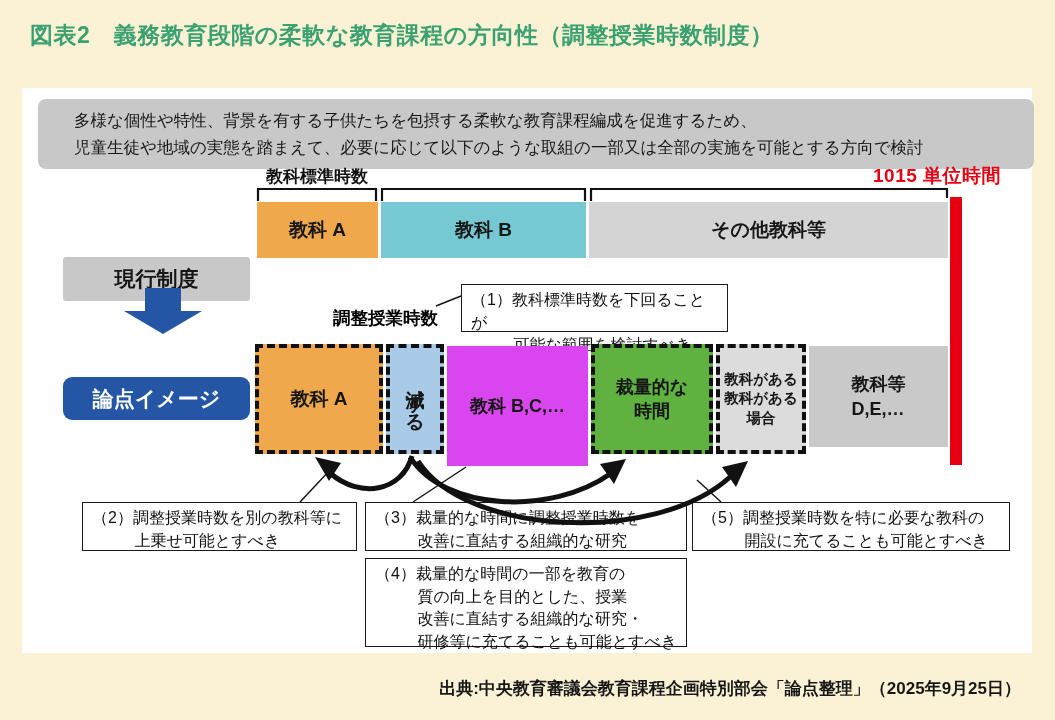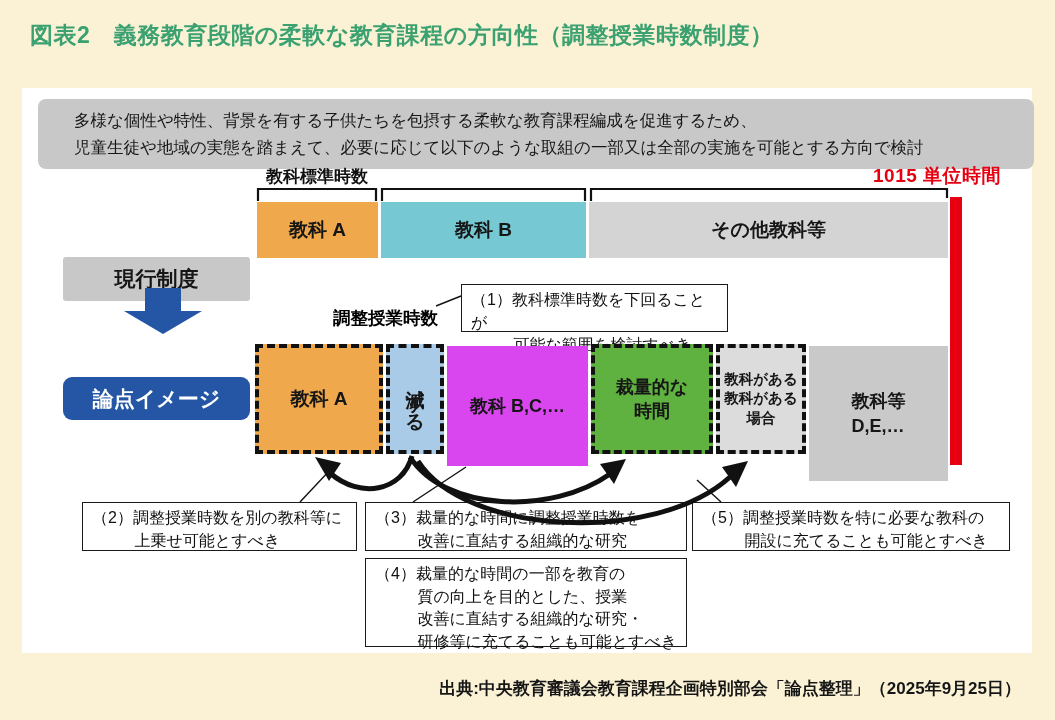--- a/index.html
+++ b/index.html
@@ -48,21 +48,21 @@
   .seg-o1{left:589px;top:202px;width:359px;height:56px;background:#D4D4D4;}
   .redbar{left:950px;top:197px;width:12px;height:268px;background:#E60012;}
   .prop-label{left:63px;top:377px;width:187px;height:43px;background:#2456A5;border-radius:9px;color:#ffffff;}
   .dotted{border:4px dashed #111;background-clip:padding-box;}
   .seg-a2{left:255px;top:344px;width:128px;height:110px;background:#EFA84B;}
   .seg-red2{left:386px;top:344px;width:58px;height:110px;background:#A9CBE7;}
   .seg-red2 .vtxt{writing-mode:vertical-rl;text-orientation:upright;letter-spacing:2px;}
   .seg-bc{left:447px;top:346px;width:141px;height:120px;background:#d946ef;font-size:18px;}
   .seg-disc{left:591px;top:344px;width:122px;height:110px;background:#5FB23F;font-size:18px;line-height:1.35;}
   .seg-sp{left:716px;top:344px;width:90px;height:110px;background:#DCDCDD;font-size:14.5px;line-height:1.32;}
-  .seg-de{left:809px;top:346px;width:139px;height:135px;background:#C9C9C9;font-size:18px;}
+  .seg-de{left:809px;top:346px;width:139px;height:101px;background:#C9C9C9;font-size:18px;}
   .seg-de .lblock{text-align:left;line-height:1.35;}
   .callout{
     background:#ffffff;border:1.6px solid #1a1a1a;
     box-sizing:border-box;
     font-size:16px;line-height:1.42;color:#111;
     padding:4px 8px 4px 9px;
   }
   .c1{left:461px;top:284px;width:267px;height:48px;}
   .c2{left:82px;top:502px;width:275px;height:49px;}
   .c3{left:365px;top:502px;width:322px;height:49px;}

